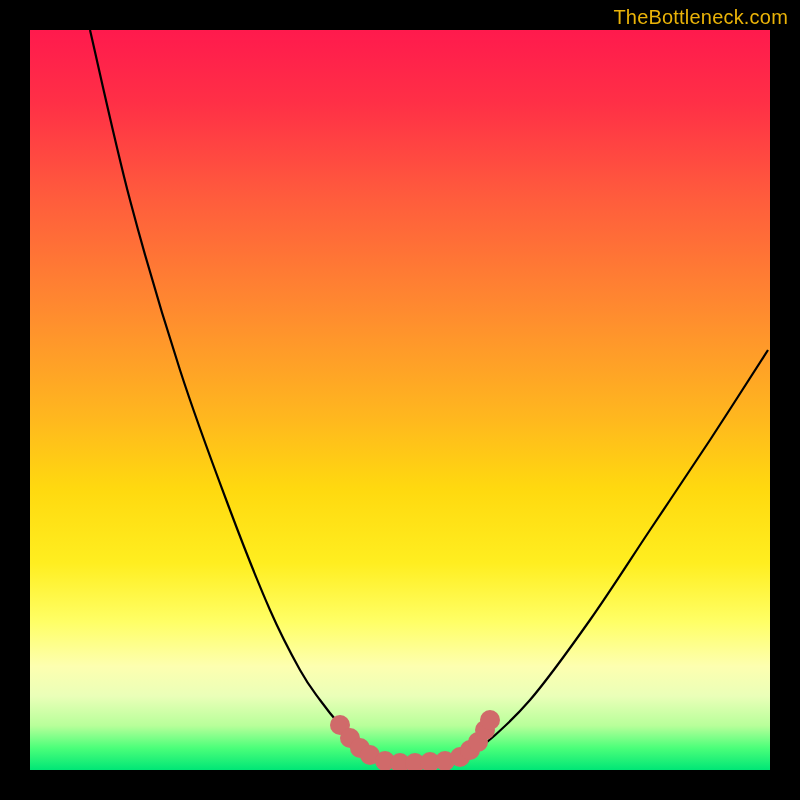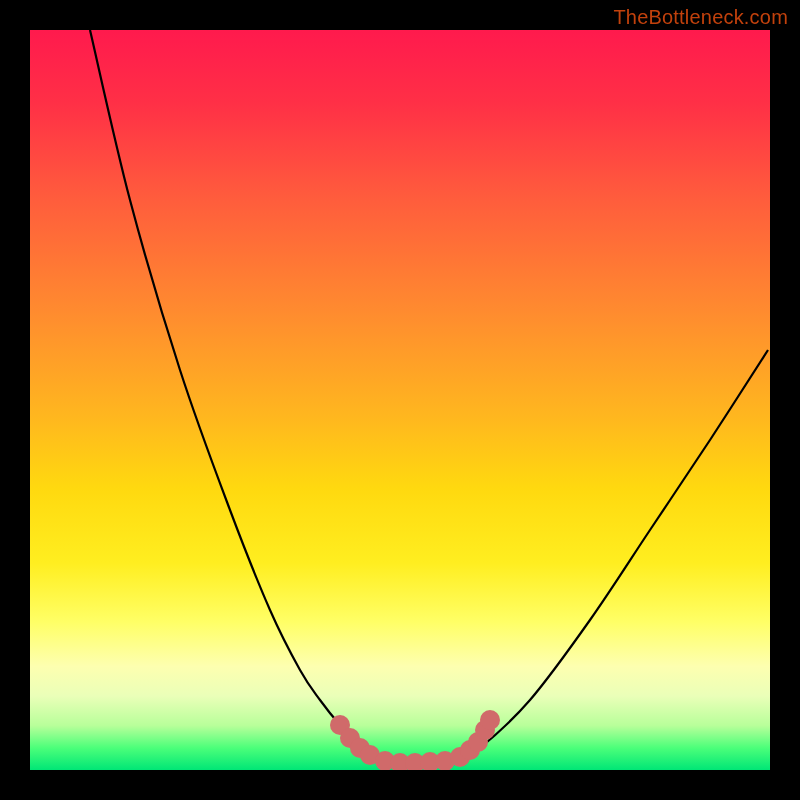--- a/index.html
+++ b/index.html
@@ -36,21 +36,21 @@
       #eaffb8 90%,
       #b8ff9a 94%,
       #4cff7a 97%,
       #00e676 100%
     );
   }
   .watermark {
     position: absolute;
     top: 6px;
     right: 12px;
-    color: #c2410c;
+    color: #eab308;
     font-size: 20px;
     font-weight: 500;
     letter-spacing: 0.2px;
     z-index: 5;
   }
   svg.curve {
     position: absolute;
     inset: 0;
     z-index: 3;
   }

